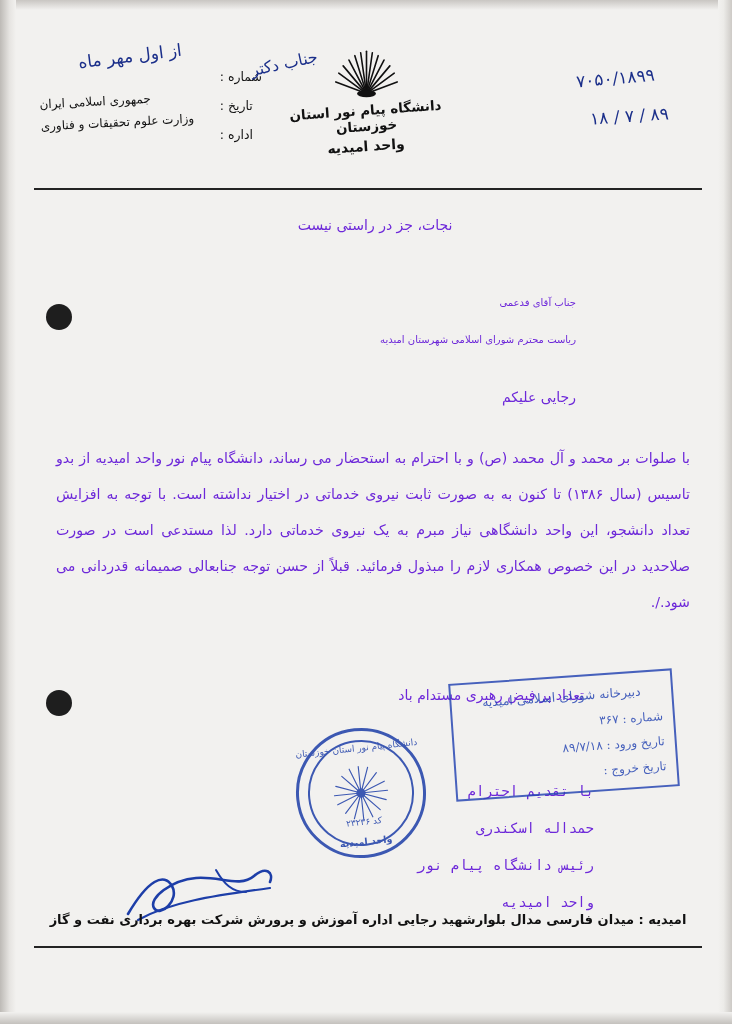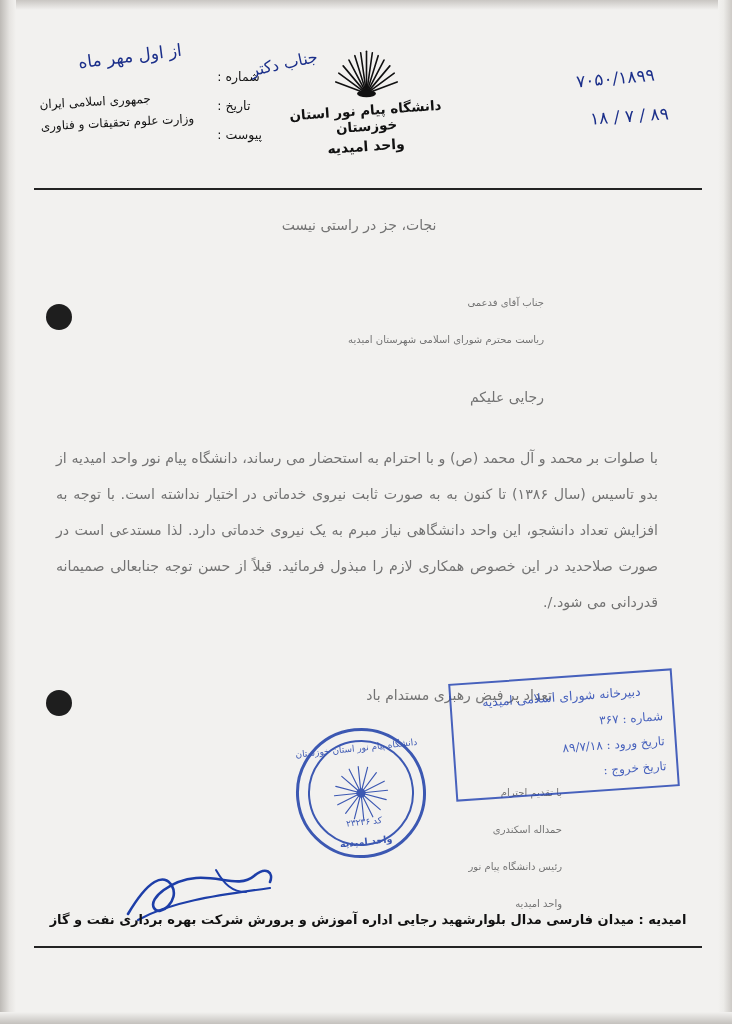--- a/index.html
+++ b/index.html
@@ -133,25 +133,25 @@
     left: 34px; right: 30px;
     height: 2px;
     background: #232323;
   }
   .rule-top { top: 188px; }
   .rule-bottom { top: 946px; }
 
   
   .body-area {
     position: absolute;
-    top: 200px; left: 46px; right: 60px;
+    top: 200px; left: 46px; right: 28px;
     direction: rtl;
     font-size: 14px;
     line-height: 34px;
-    color: #737373;
+    color: #6d28d9;
   }
   .centered { text-align: center; }
   .motto { margin-top: 8px; font-size: 14px; }
   .saint { margin-top: 28px; font-size: 14px; }
 
   .addressee {
     margin-top: 42px;
     padding-right: 128px;
     font-size: 10px;
     line-height: 37px;
@@ -169,22 +169,23 @@
 
   .slogan {
     margin-top: 58px;
     padding-right: 120px;
     font-size: 14px;
   }
 
   .signoff {
     margin-top: 62px;
     padding-right: 110px;
-    font-size: 10px;
+    font-size: 14px;
     line-height: 37px;
+    font-family: Liberation Mono, monospace;
   }
 
   
   .punch {
     position: absolute;
     left: 46px;
     width: 26px; height: 26px;
     border-radius: 50%;
     background: #1e1e1e;
   }
@@ -282,21 +283,21 @@
   <div class="scan-top-edge"></div>
   <div class="scan-left-edge"></div>
   <div class="scan-right-edge"></div>
   <div class="scan-bottom-edge"></div>
 
   <div class="letterhead">
 
     <div class="fields">
       <div><span>شماره :</span></div>
       <div><span>تاریخ :</span></div>
-      <div><span>پیوست :</span></div>
+      <div><span>اداره :</span></div>
     </div>
 
     <div class="handwriting hw-number">۷۰۵۰/۱۸۹۹</div>
     <div class="handwriting hw-date">۸۹ / ۷ / ۱۸</div>
     <div class="handwriting hw-top">از اول مهر ماه</div>
     <div class="handwriting hw-top2">جناب دکتر</div>
 
     <div class="logo-block">
       <div class="sun">
         <svg viewBox="0 0 100 74" width="74" height="54" aria-hidden="true">

